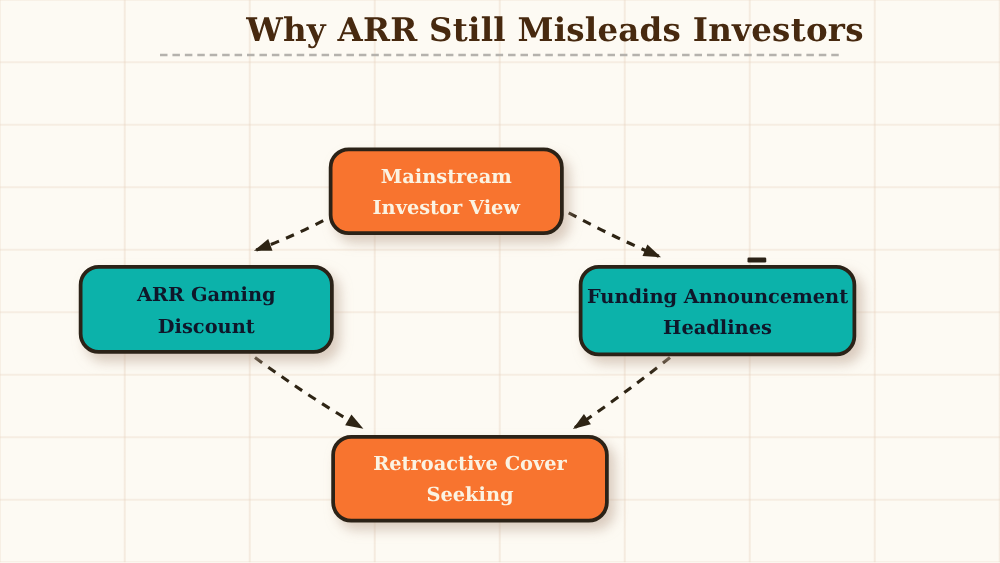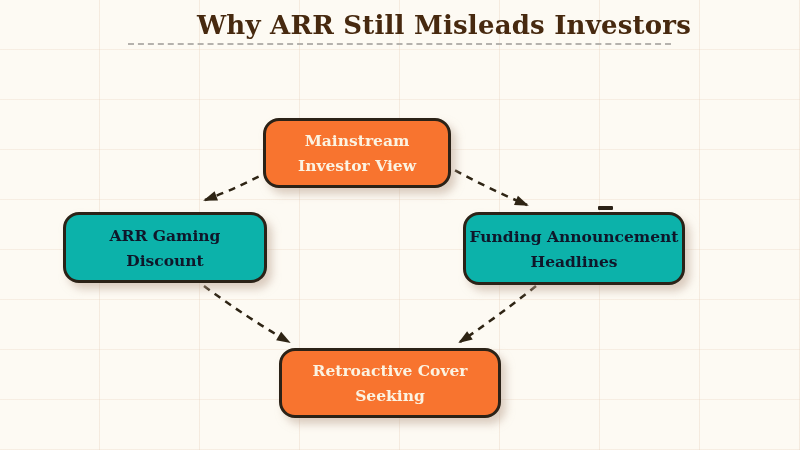--- a/index.html
+++ b/index.html
@@ -68,21 +68,21 @@
     line-height: 25px;
   }
   .node.orange { background: #F8742F; }
   .node.orange .label { color: #FBF3E2; }
   .node.teal { background: #0CB2AA; }
   .node.teal .label { color: #0f172a; }
 
   .node-top    { left: 263px; top:  78px; width: 188px; height: 70px; margin-top: 40px; }
   .node-left   { left:  63px; top: 212px; width: 204px; height: 71px; }
   .node-right  { left: 463px; top: 212px; width: 222px; height: 73px; }
-  .node-bottom { left: 279px; top: 348px; width: 222px; height: 70px; }
+  .node-bottom { left: 265px; top: 348px; width: 222px; height: 70px; }
 
   .notch {
     position: absolute;
     left: 598px;
     top: 206px;
     width: 15px;
     height: 4px;
     background: #2B2217;
     border-radius: 1px;
   }

